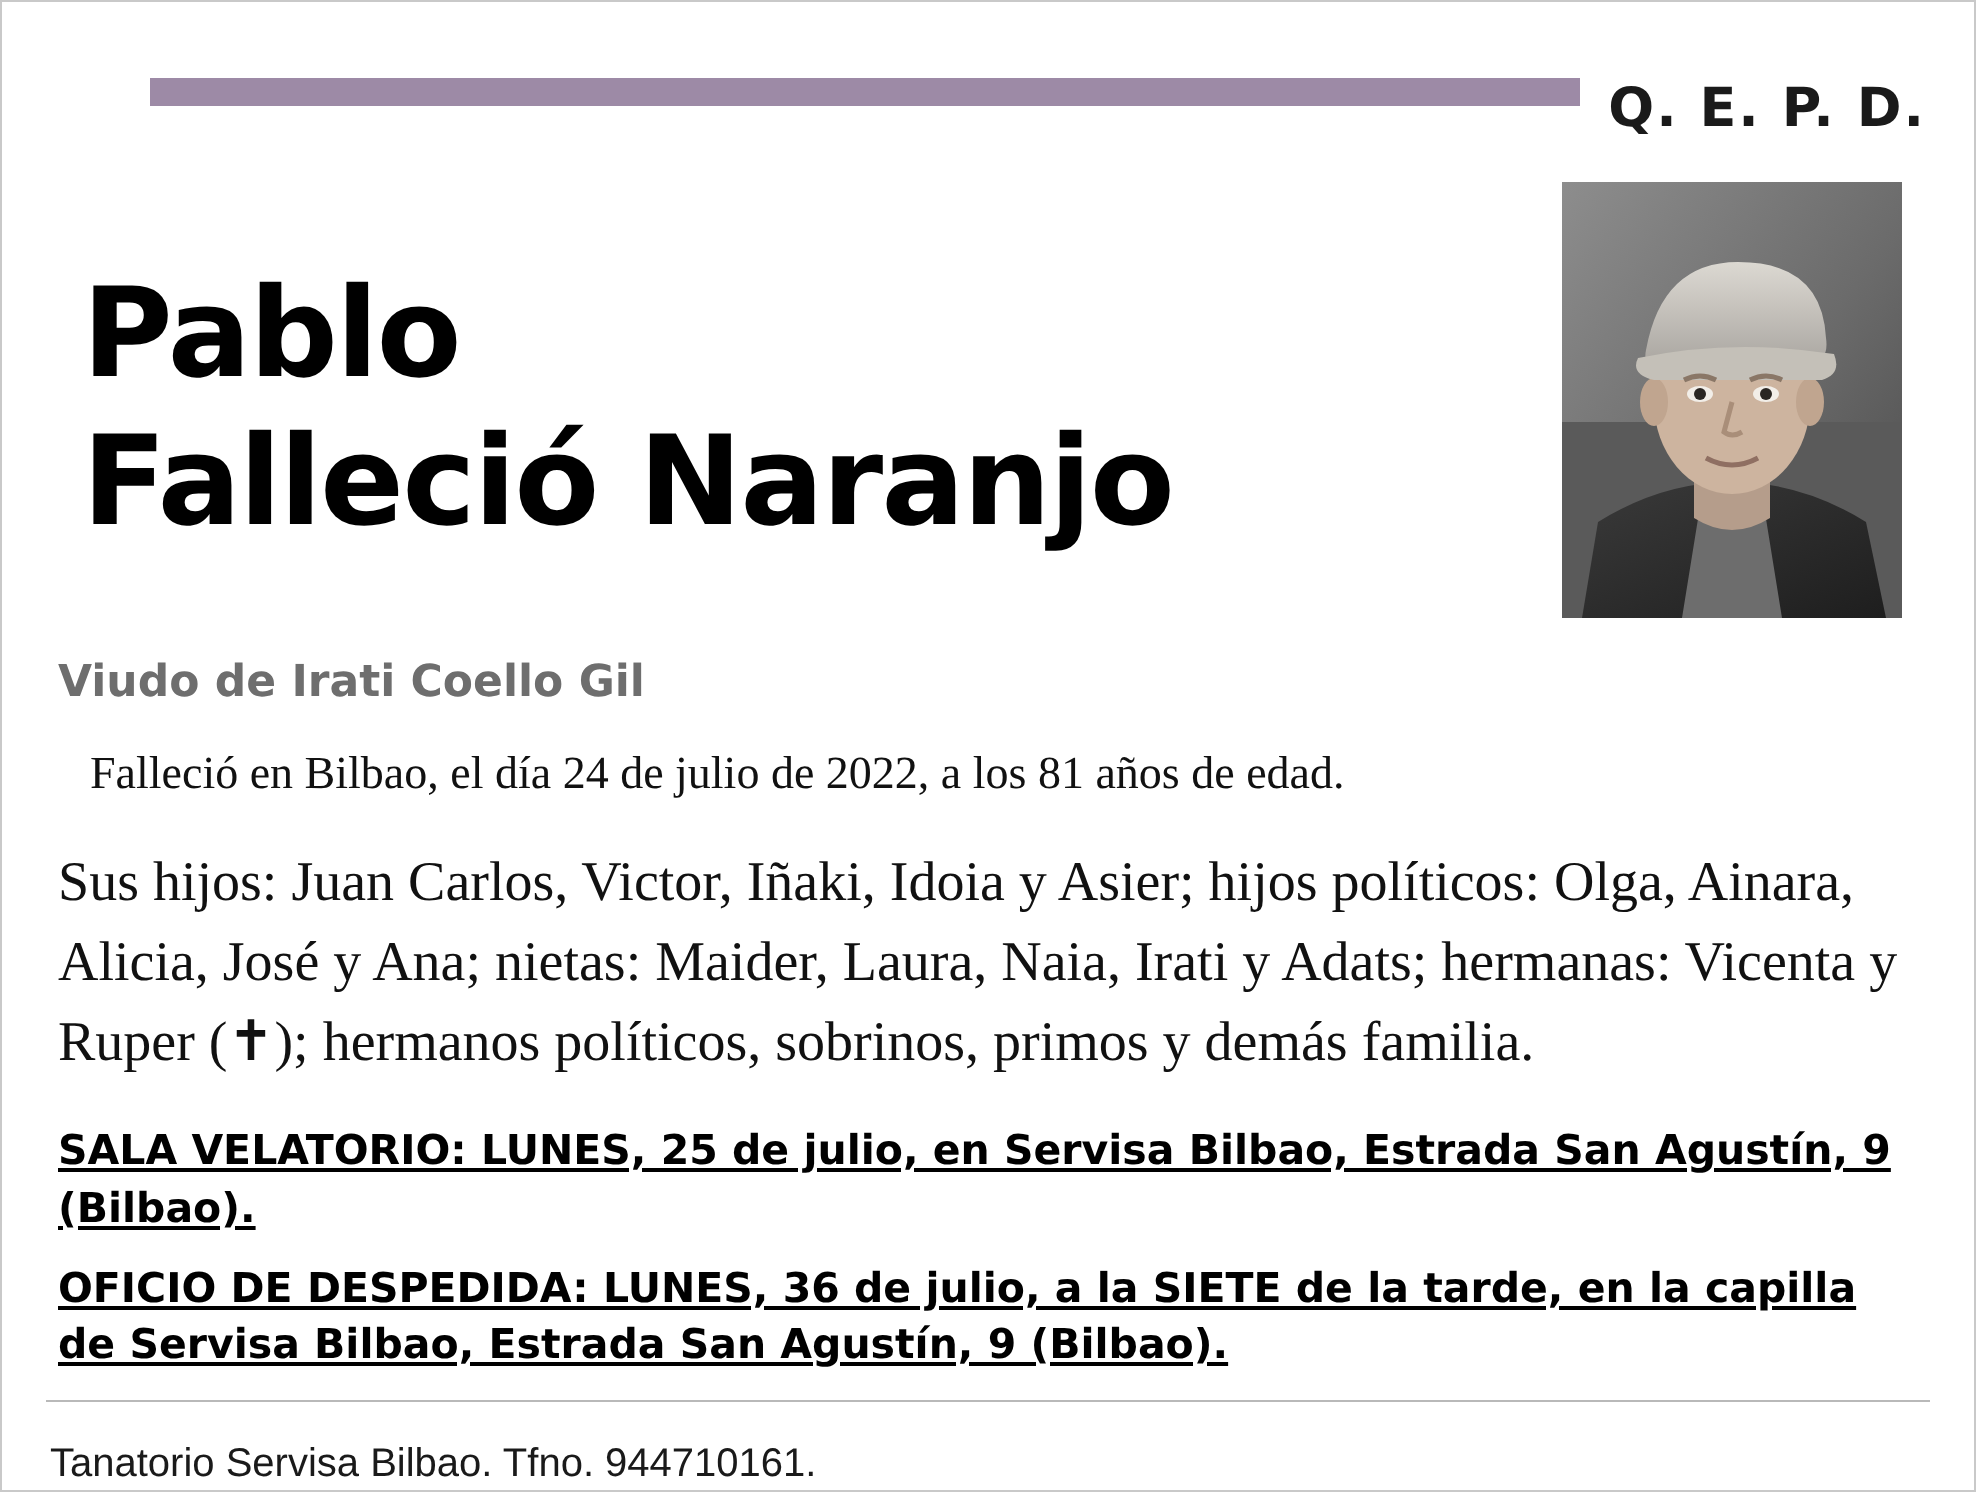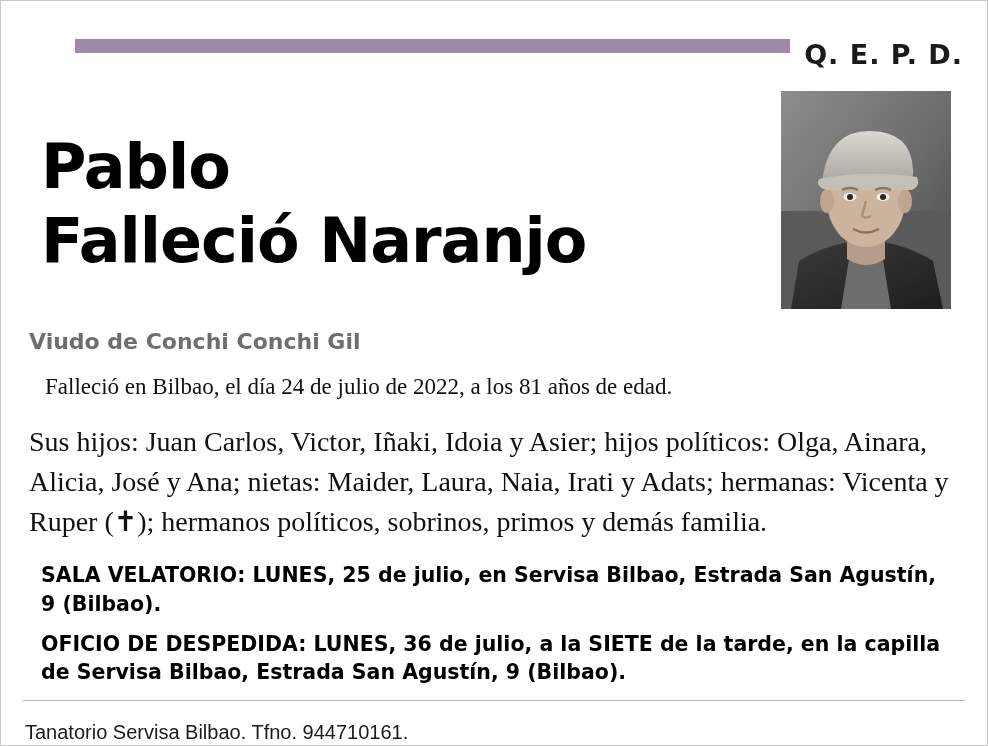--- a/index.html
+++ b/index.html
@@ -105,21 +105,22 @@
     line-height: 1.42;
     color: #111;
     margin: 16px 0 20px 0;
   }
   .service {
     font-family: "DejaVu Sans", sans-serif;
     font-weight: bold;
     font-size: 20.5px;
     line-height: 1.38;
     color: #000;
-    margin: 0 0 12px 12px;
+    margin: 0 0 12px 0;
+    text-decoration: underline;
   }
   .service.last { margin-bottom: 0; }
 
   
   .footer-rule {
     position: absolute;
     left: 22px;
     right: 22px;
     bottom: 44px;
     height: 1px;
@@ -188,21 +189,21 @@
       <path d="M72 138 Q85 145 98 138" stroke="#8f6f62" stroke-width="2.5" fill="none"></path>
     </svg>
   </div>
 
   <div class="name-block">
     <div class="name-line">Pablo</div>
     <div class="name-line second">Falleció Naranjo</div>
   </div>
 
   <div class="body-text">
-    <p class="spouse">Viudo de Conchi Conchi Gil</p>
+    <p class="spouse">Viudo de Irati Coello Gil</p>
     <p class="death-line">Falleció en Bilbao, el día 24 de julio de 2022, a los 81 años de edad.</p>
     <p class="family">Sus hijos: Juan Carlos, Victor, Iñaki, Idoia y Asier; hijos políticos: Olga, Ainara, Alicia, José y Ana; nietas: Maider, Laura, Naia, Irati y Adats; hermanas: Vicenta y Ruper (✝); hermanos políticos, sobrinos, primos y demás familia.</p>
     <p class="service">SALA VELATORIO: LUNES, 25 de julio, en Servisa Bilbao, Estrada San Agustín, 9 (Bilbao).</p>
     <p class="service last">OFICIO DE DESPEDIDA: LUNES, 36 de julio, a la SIETE de la tarde, en la capilla de Servisa Bilbao, Estrada San Agustín, 9 (Bilbao).</p>
   </div>
 
   <div class="footer-rule"></div>
   <div class="footer-text">Tanatorio Servisa Bilbao. Tfno. 944710161.</div>
 
 </div>

